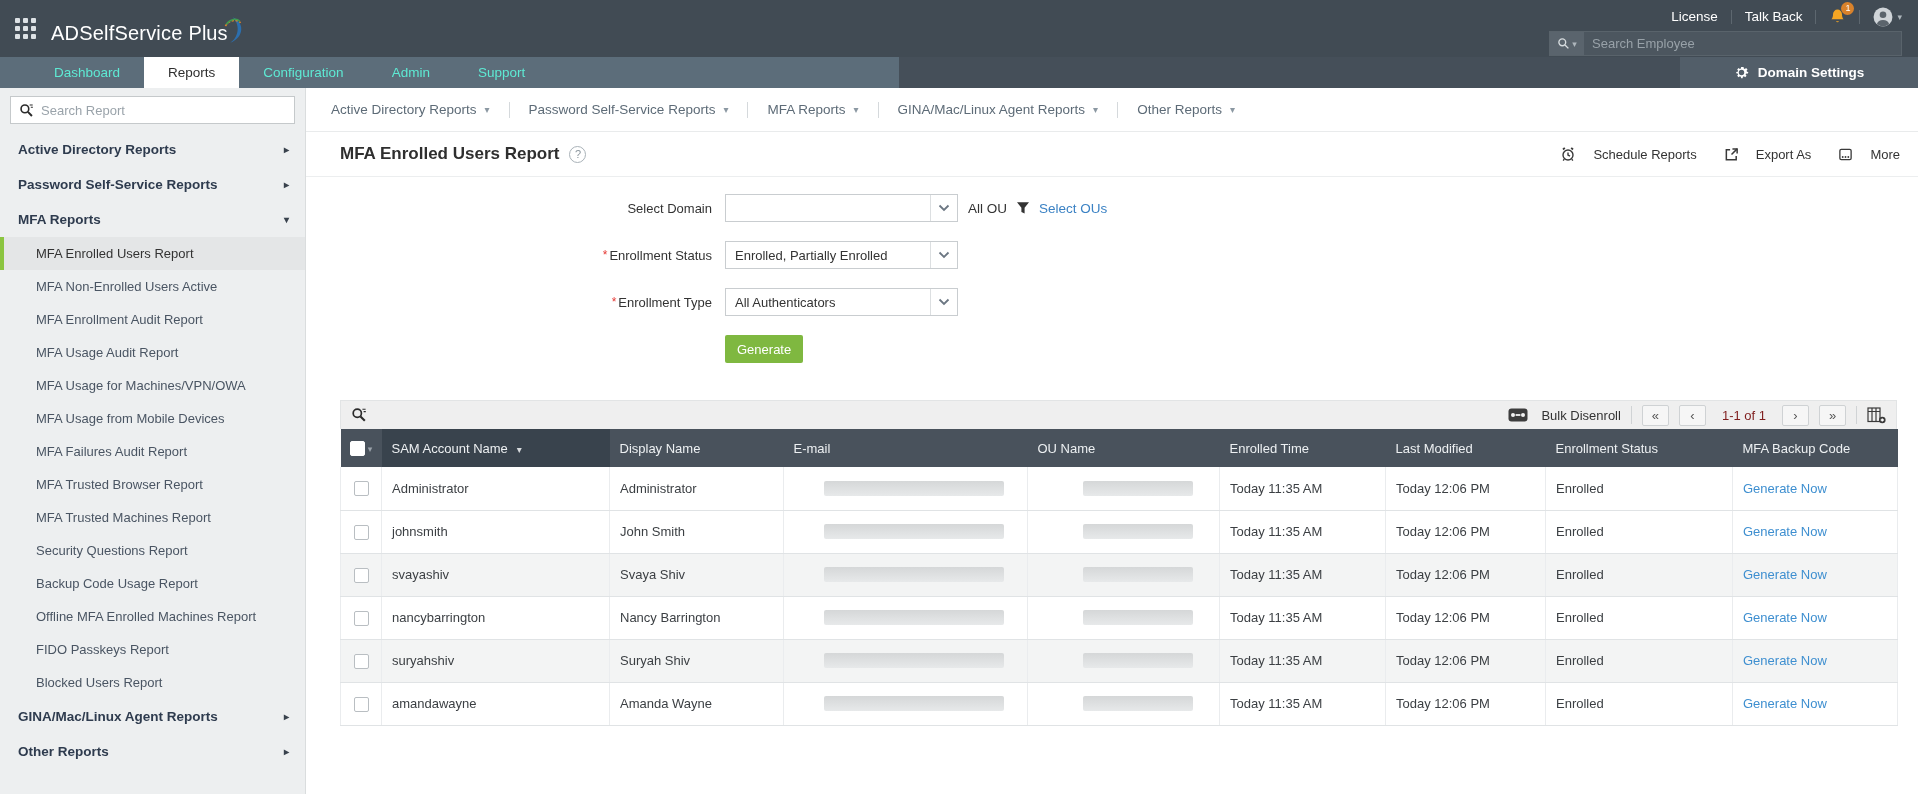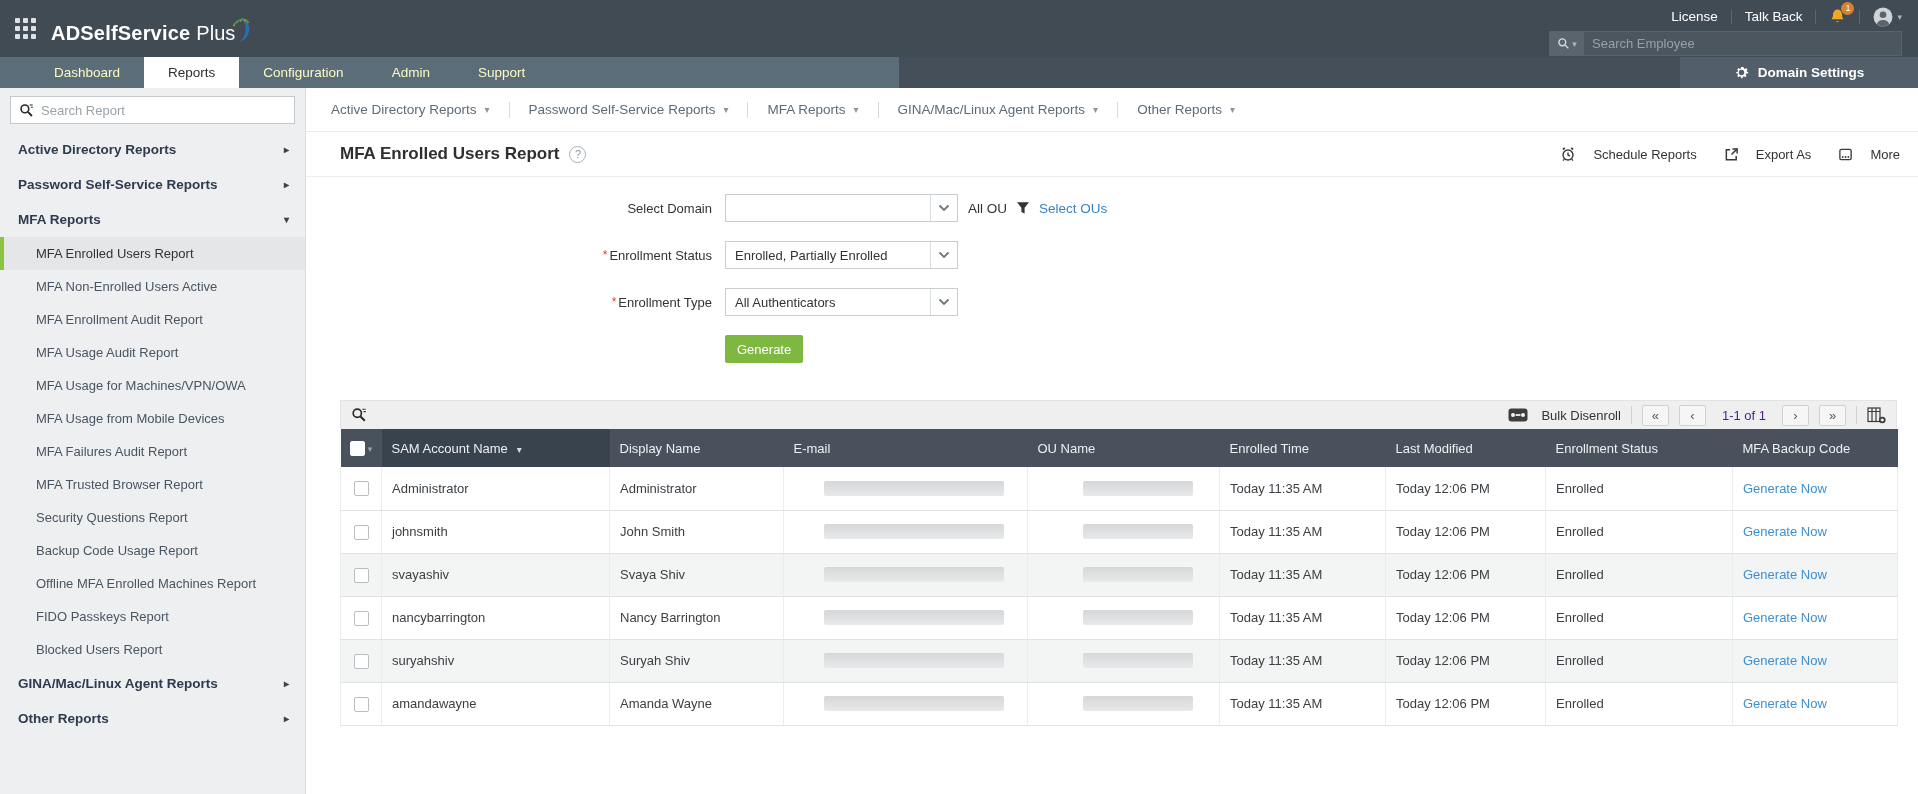--- a/index.html
+++ b/index.html
@@ -5,40 +5,40 @@
   *{box-sizing:border-box;margin:0;padding:0}
   html,body{width:1918px;height:794px;overflow:hidden}
   body{font-family:"Liberation Sans",sans-serif;background:#fff;color:#333}
 
   
   .topbar{height:57px;background:#414B54;display:flex;justify-content:space-between}
   .topbar-left{display:flex;align-items:center;padding-left:15px;gap:15px}
   .apps-grid{display:grid;grid-template-columns:repeat(3,5px);grid-gap:3px;cursor:pointer}
   .apps-grid i{width:5px;height:5px;background:#dde2e5;border-radius:1px}
   .logo{display:flex;align-items:baseline;color:#fff;font-size:20px;position:relative;cursor:pointer}
-  .logo b{font-weight:700;letter-spacing:.2px}
+  .logo b{font-weight:400;letter-spacing:.2px}
   .logo .plus{font-weight:400;margin-left:6px}
   .logo svg{position:relative;top:4px;left:-4px}
   .topbar-right{display:flex;flex-direction:column;align-items:flex-end;padding:5px 16px 0 0}
   .top-links{display:flex;align-items:center;gap:13px;color:#fff;font-size:13.5px;height:23px}
   .top-links .tsep{width:1px;height:14px;background:#5d676f}
   .toplink{cursor:pointer}
   .bell-wrap{position:relative;cursor:pointer;display:flex}
   .badge{position:absolute;top:-6px;right:-8px;background:#D9822B;color:#fff;border-radius:50%;font-size:9px;width:13px;height:13px;line-height:13px;text-align:center}
   .avatar-wrap{display:flex;align-items:center;gap:4px;cursor:pointer}
   .mini-caret{color:#aeb6bc;font-size:9px}
   .emp-search{display:flex;width:353px;height:25px;margin-top:3px;border:1px solid #59636b}
   .emp-search .iconbox{width:34px;background:#5A646D;display:flex;align-items:center;justify-content:center;gap:2px;cursor:pointer}
   .emp-search input{flex:1;background:#4C565F;border:none;color:#e5e5e5;font-size:13px;padding:0 8px;outline:none}
   .emp-search input::placeholder{color:#98A1A8}
 
   
   .navrow{height:31px;background:#454F59;display:flex}
   .tabs{display:flex;background:#5C6D7A;padding-left:30px}
-  .tab{display:flex;align-items:center;padding:0 24px;color:#fef9c3;font-size:13.5px;cursor:pointer;white-space:nowrap}
+  .tab{display:flex;align-items:center;padding:0 24px;color:#5eead4;font-size:13.5px;cursor:pointer;white-space:nowrap}
   .tab.active{background:#fff;color:#2e2e2e}
   .tabs-spacer{width:350px;background:#5C6D7A}
   .nav-fill{flex:1}
   .domain-settings{width:238px;background:#525E69;color:#fff;display:flex;align-items:center;justify-content:center;gap:9px;font-size:13.5px;font-weight:700;cursor:pointer}
 
   
   .main{display:flex;height:706px}
   .sidebar{width:306px;background:#EDEFF0;border-right:1px solid #DADDDE;flex:none}
   .side-search{margin:8px 10px;height:28px;background:#fff;border:1px solid #C5C9CB;display:flex;align-items:center;padding:0 8px;gap:7px}
   .side-search input{border:none;outline:none;flex:1;font-size:13px;color:#333;background:transparent}
@@ -73,21 +73,21 @@
   .ou-inline{display:flex;align-items:center;margin-left:10px;gap:9px;font-size:13.5px;color:#333}
   .select-ous{color:#3B82C4;cursor:pointer}
   .generate{margin-left:419px;min-width:78px;height:28px;background:var(--accent,#7FB840);color:#fff;border:none;font-size:13px;border-radius:2px;cursor:pointer;padding:0 12px}
 
   
   .grid{margin:37px 18px 0 34px;width:1557px}
   .gtoolbar{height:29px;background:#EFEFEF;border:1px solid #E2E4E5;border-bottom:none;display:flex;align-items:center;justify-content:space-between;padding:0 10px}
   .gt-right{display:flex;align-items:center;gap:10px;font-size:13px;color:#333}
   .bulkbtn{display:flex;align-items:center;gap:13px;cursor:pointer}
   .pagebtn{width:27px;height:21px;background:#F6F6F6;border:1px solid #CFD2D4;border-radius:2px;display:flex;align-items:center;justify-content:center;color:#555;font-size:13px;cursor:pointer}
-  .pagelabel{margin:0 6px;color:#4c1d95}
+  .pagelabel{margin:0 6px;color:#7f1d1d}
   .gt-sep{width:1px;height:18px;background:#D0D3D5}
 
   table{width:100%;border-collapse:collapse;table-layout:fixed;font-size:13px}
   thead th{background:#49525C;color:#EDF0F2;font-weight:400;text-align:left;height:38px;padding:0 10px;white-space:nowrap;overflow:hidden}
   thead th.samcol{background:#39434D;cursor:pointer}
   thead th.checkcol{padding:0;text-align:center}
   .sort-caret{font-size:10px;color:#D7DBDE;margin-left:9px}
   .hdr-caret{font-size:9px;color:#9AA2AA;margin-left:3px}
   tbody td{height:43px;border-bottom:1px solid #E0E3E5;border-right:1px solid #EAECEE;padding:0 10px;color:#3B3F43;background:#fff;white-space:nowrap;overflow:hidden}
   tbody td:first-child{text-align:center;border-left:1px solid #EAECEE}
@@ -221,20 +221,23 @@
       <span>MFA Usage for Machines/VPN/OWA</span>
     </div>
     <div class="side-item sub">
       <span>MFA Usage from Mobile Devices</span>
     </div>
     <div class="side-item sub">
       <span>MFA Failures Audit Report</span>
     </div>
     <div class="side-item sub">
       <span>MFA Trusted Browser Report</span>
+    </div>
+    <div class="side-item sub">
+      <span>MFA Trusted Machines Report</span>
     </div>
     <div class="side-item sub">
       <span>Security Questions Report</span>
     </div>
     <div class="side-item sub">
       <span>Backup Code Usage Report</span>
     </div>
     <div class="side-item sub">
       <span>Offline MFA Enrolled Machines Report</span>
     </div>

